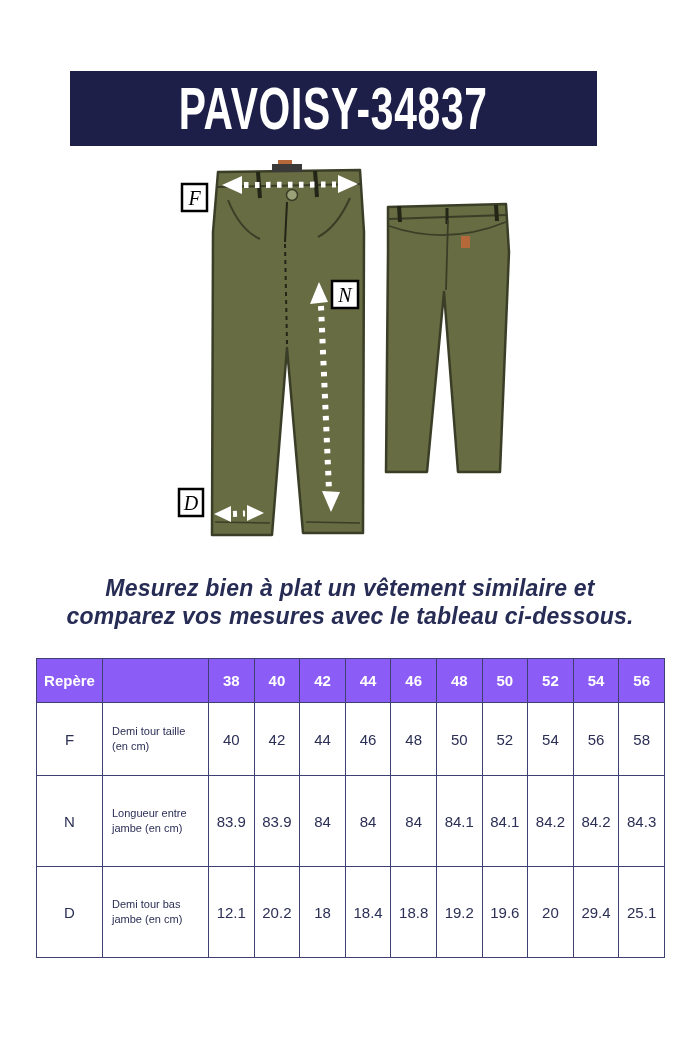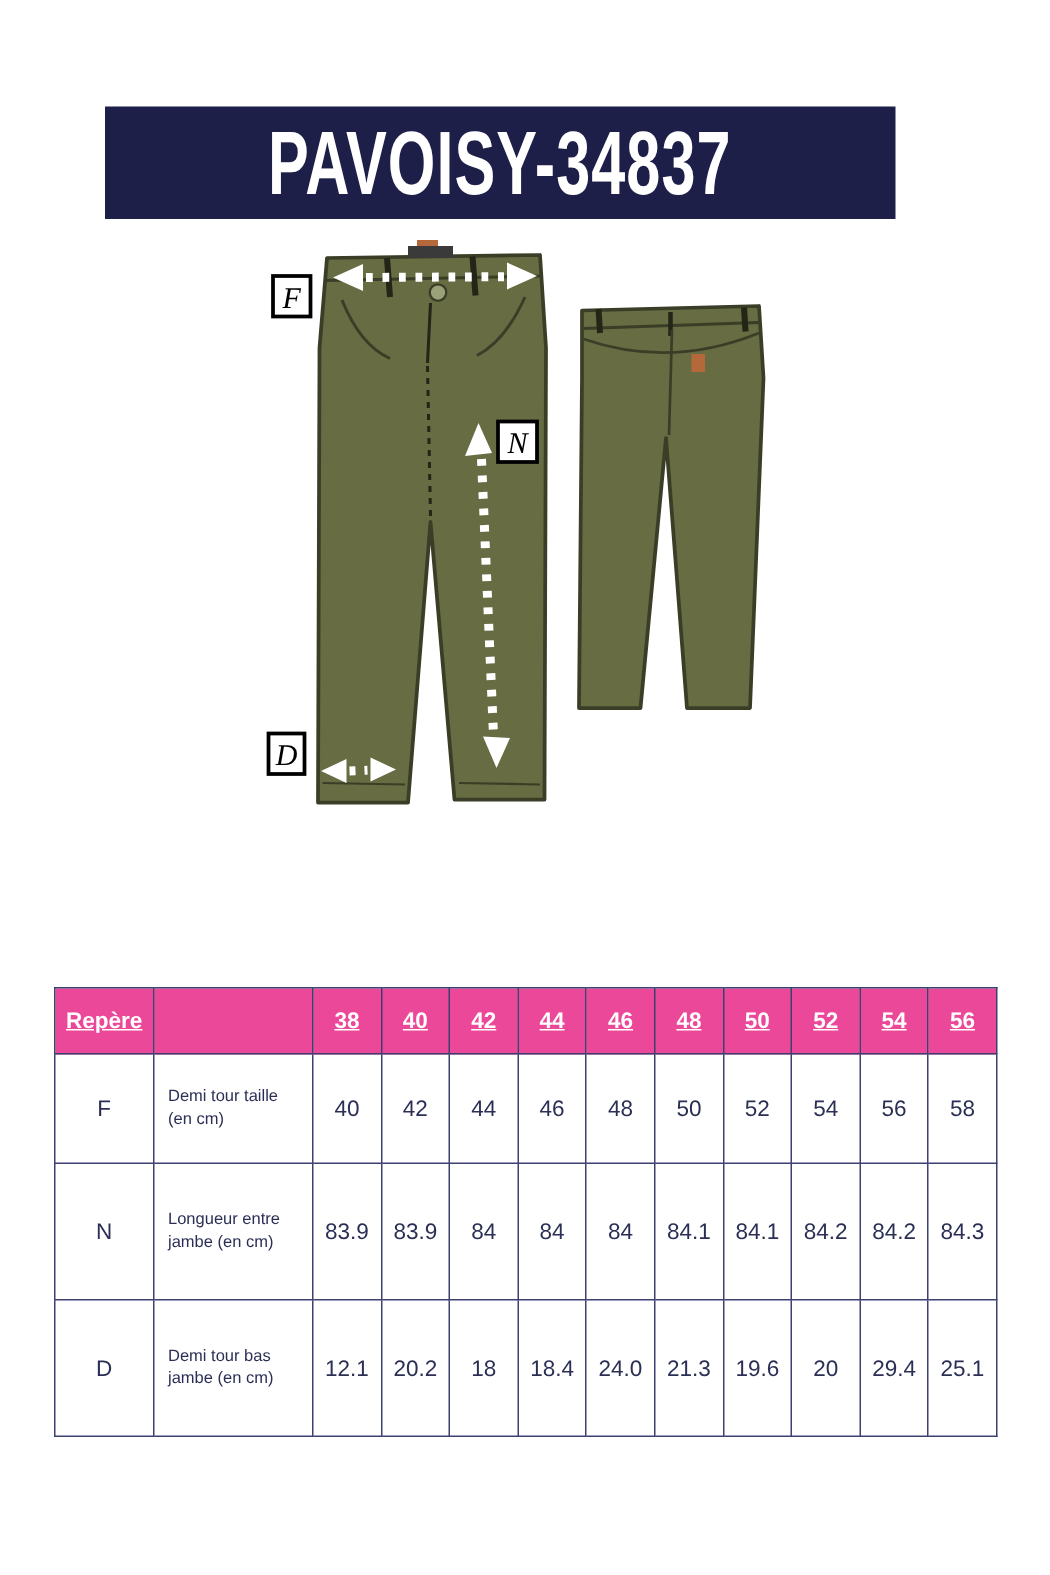--- a/index.html
+++ b/index.html
@@ -35,21 +35,21 @@
   
   .size-table {
     position:absolute; left:36px; top:658px; width:628px;
     border-collapse:collapse; table-layout:fixed; color:#2b2f55; font-size:15px;
   }
   .size-table td, .size-table th {
     border:1px solid #3d4070; text-align:center; vertical-align:middle; padding:0;
     font-weight:normal;
   }
   .size-table thead th {
-    background:#ec4899; color:#ffffff; font-weight:bold; height:43px; font-size:15px;text-decoration:underline;
+    background:#8b5cf6; color:#ffffff; font-weight:bold; height:43px; font-size:15px;
   }
   .desc-cell {
     text-align:left !important; padding:6px 6px 6px 9px !important;
     font-size:11px; line-height:1.35;
   }
   tr.row-f td { height:60px; }
   tr.row-n td { height:78px; }
   tr.row-d td { height:78px; }
 </style>
 </head>
@@ -127,20 +127,24 @@
     <g>
       <rect x="162" y="121" width="26" height="27" fill="#ffffff" stroke="#000000" stroke-width="2.5"></rect>
       <text class="label-letter" x="175" y="142" text-anchor="middle">N</text>
     </g>
     <g>
       <rect x="9" y="329" width="24" height="27" fill="#ffffff" stroke="#000000" stroke-width="2.5"></rect>
       <text class="label-letter" x="21" y="350" text-anchor="middle">D</text>
     </g>
   </svg>
 
+  <div class="subtitle">
+    <div>Mesurez bien à plat un vêtement similaire et</div>
+    <div>comparez vos mesures avec le tableau ci-dessous.</div>
+  </div>
 
   <table class="size-table">
     <colgroup>
       <col style="width:66px">
         <col style="width:106px">
       <col style="width:45.6px">
         <col style="width:45.6px">
         <col style="width:45.6px">
       <col style="width:45.6px">
         <col style="width:45.6px">
@@ -195,22 +199,22 @@
         <td>84.2</td>
         <td>84.3</td>
       </tr>
       <tr class="row-d">
         <td>D</td>
         <td class="desc-cell">Demi tour bas jambe (en cm)</td>
         <td>12.1</td>
         <td>20.2</td>
         <td>18</td>
         <td>18.4</td>
-        <td>24.0</td>
-        <td>21.3</td>
+        <td>18.8</td>
+        <td>19.2</td>
         <td>19.6</td>
         <td>20</td>
         <td>29.4</td>
         <td>25.1</td>
       </tr>
     </tbody>
   </table>
 
 </div>
 

